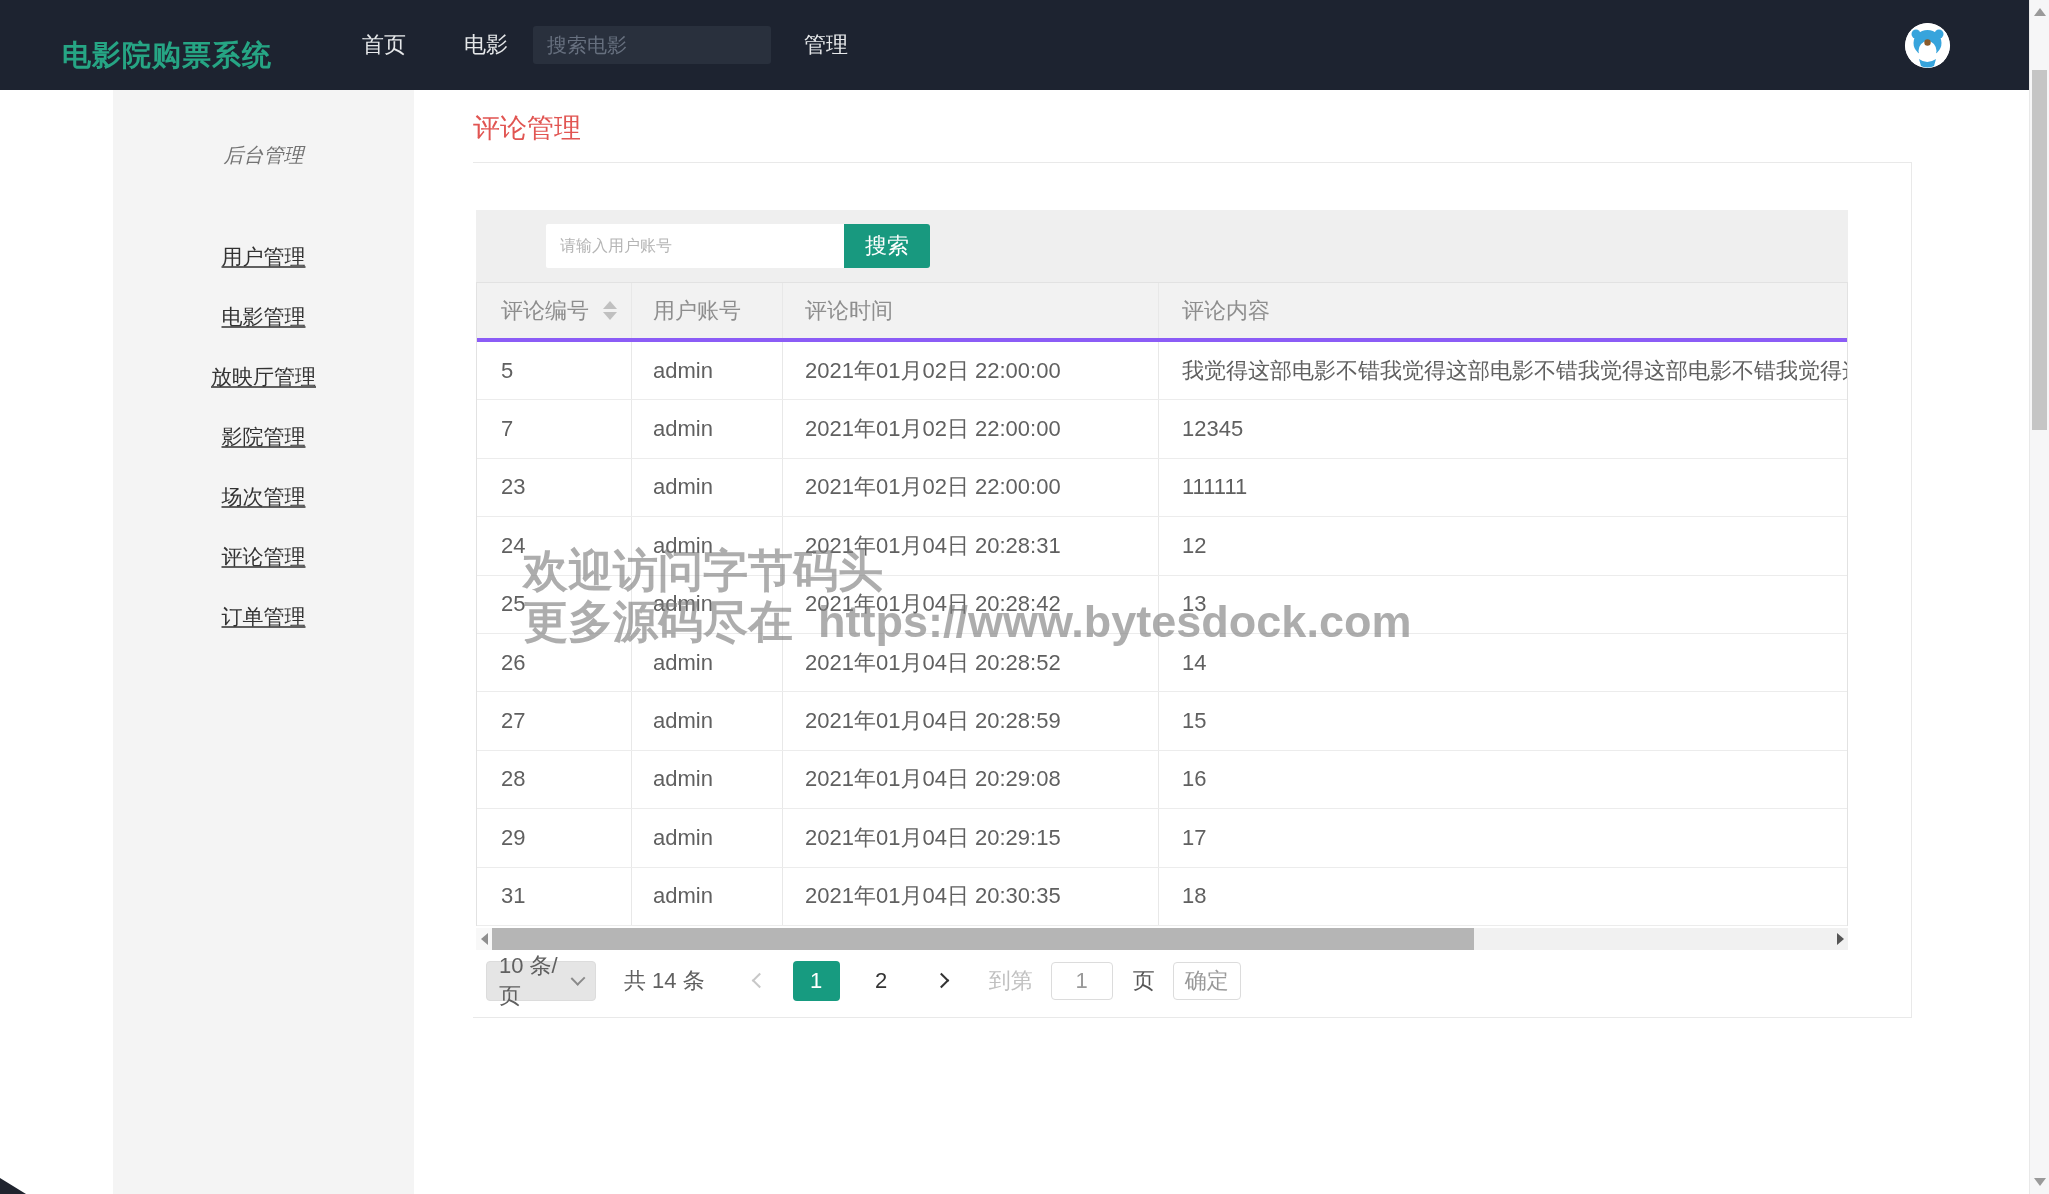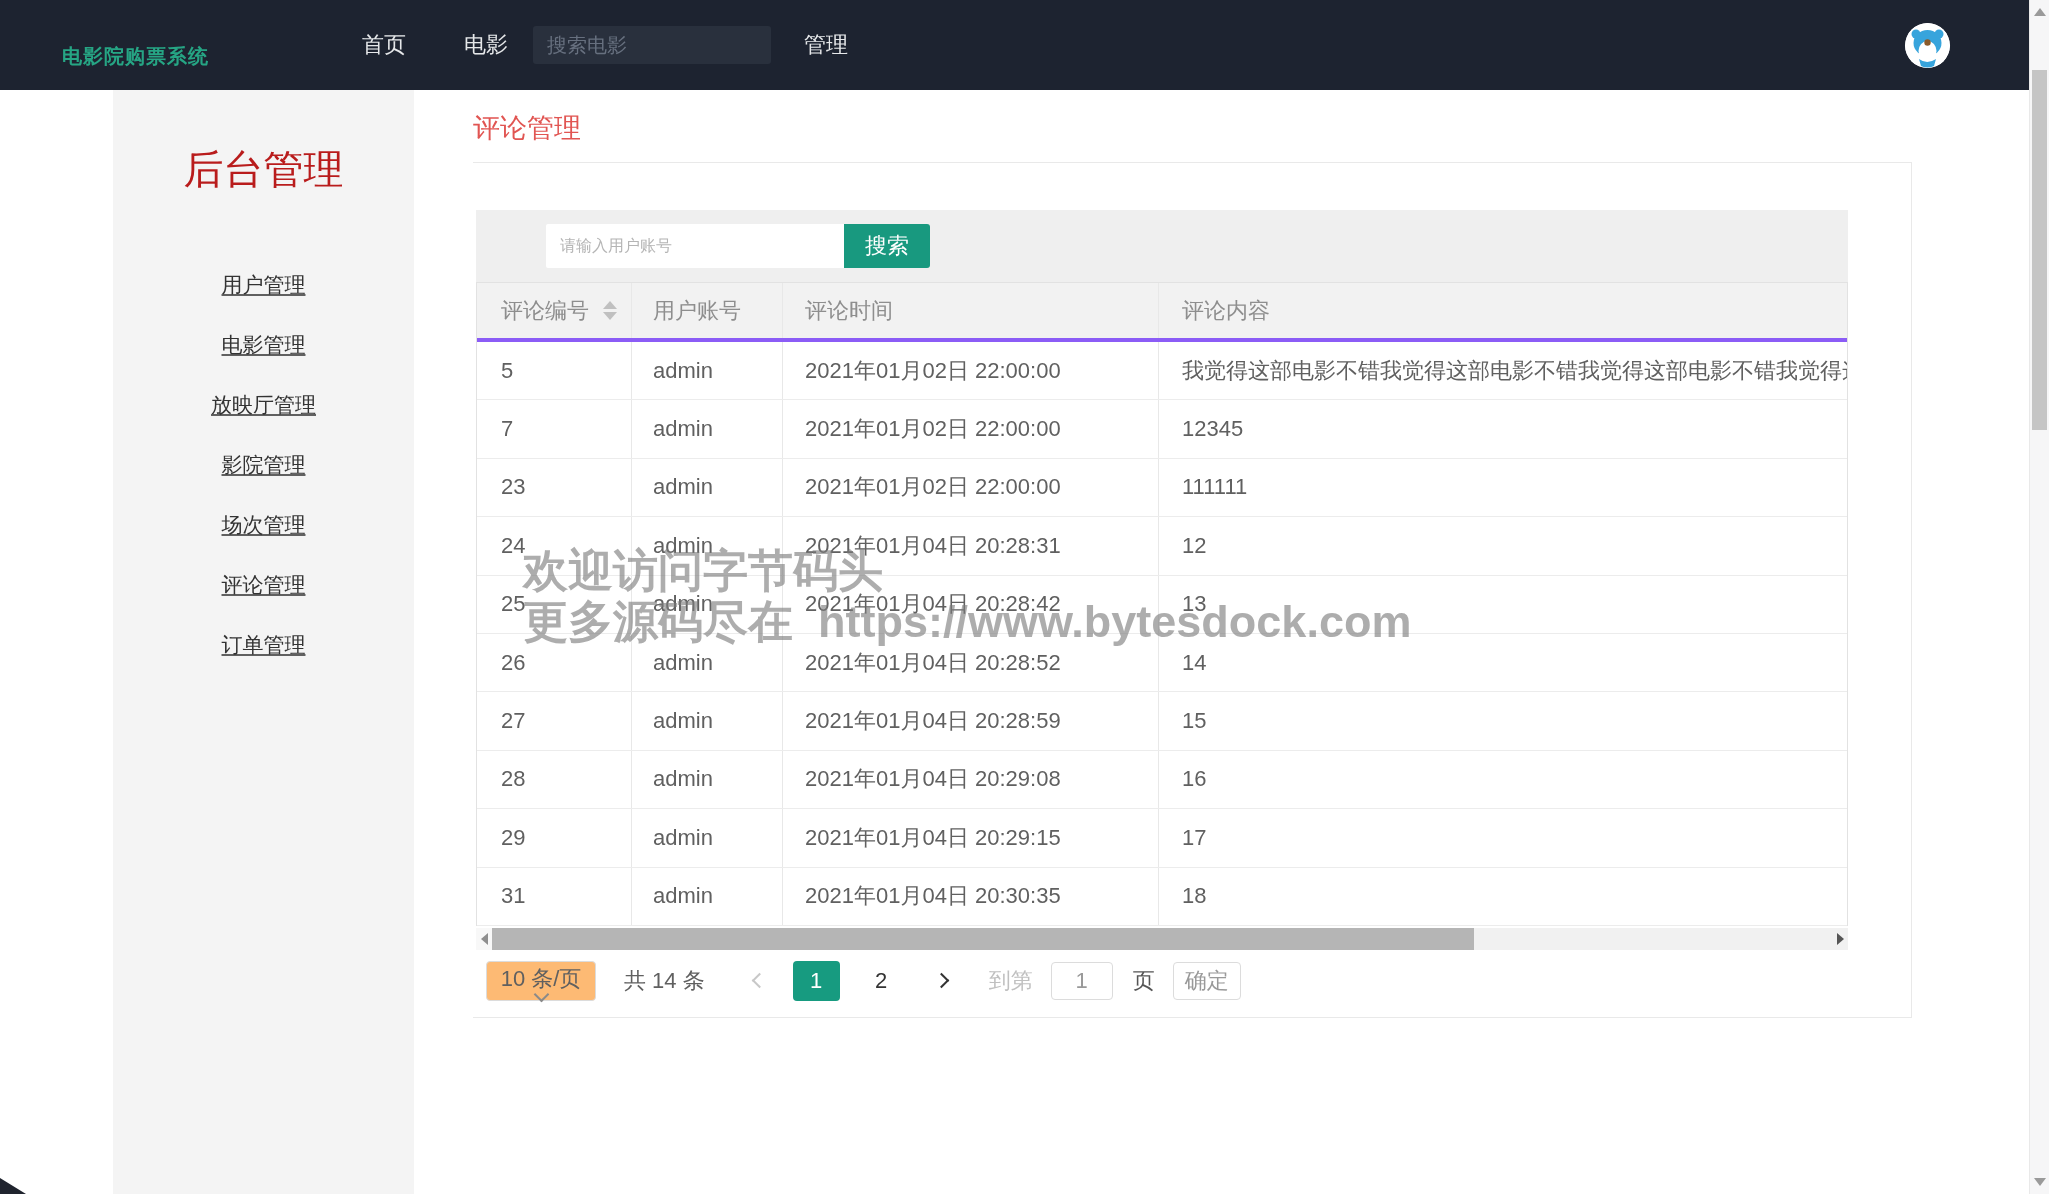--- a/index.html
+++ b/index.html
@@ -4,21 +4,21 @@
 <style>
   * { margin:0; padding:0; box-sizing:border-box; }
   html,body { width:2049px; height:1194px; }
   body { position:relative; overflow:hidden; background:#fff;
          font-family:"Liberation Sans","DejaVu Sans",sans-serif; color:#606060; }
 
   
   .navbar { position:absolute; left:0; top:0; width:2049px; height:90px; background:#1d2330;
             display:flex; align-items:center; }
   .brand { position:absolute; left:62px; top:0; height:112px; display:flex; align-items:center;
-           color:#26a584; font-size:20px; font-weight:700; letter-spacing:1px; }
+           color:#26a584; font-size:29px; font-weight:700; letter-spacing:1px; }
   .nav-link { position:absolute; top:0; height:90px; display:flex; align-items:center;
               color:#e6e8ea; font-size:22px; cursor:pointer; }
   .nav-home  { left:362px; }
   .nav-movie { left:464px; }
   .nav-admin { left:804px; }
   .nav-search { position:absolute; left:533px; top:26px; width:238px; height:38px;
                 background:#29303d; border:none; border-radius:3px; padding:0 14px;
                 font-size:20px; color:#aeb4bf; font-family:inherit; }
   .nav-search::placeholder { color:#67707f; }
   .avatar { position:absolute; left:1905px; top:23px; width:45px; height:45px; border-radius:50%;
@@ -28,21 +28,21 @@
   .v-scrollbar { position:absolute; right:0; top:0; width:20px; height:1194px;
                  background:#f6f6f7; border-left:1px solid #e9e9e9; }
   .v-arrow { position:absolute; left:4px; width:0; height:0;
              border-left:6px solid transparent; border-right:6px solid transparent; }
   .v-arrow.up   { top:8px;  border-bottom:8px solid #9a9a9a; }
   .v-arrow.down { bottom:8px; border-top:8px solid #9a9a9a; }
   .v-thumb { position:absolute; left:2px; top:70px; width:15px; height:360px; background:#c5c5c5; }
 
   
   .sidebar { position:absolute; left:113px; top:90px; width:301px; height:1104px; background:#f4f4f4; }
-  .sidebar-title { margin-top:52px; text-align:center; font-size:40px; color:#b91c1c; }
+  .sidebar-title { margin-top:52px; text-align:center; font-size:20px; color:#737373;font-style:italic; }
   .sidebar-menu { list-style:none; margin-top:58px;text-decoration:underline; }
   .sidebar-menu li { height:60px; line-height:60px; text-align:center; font-size:21px;
                      color:#333; cursor:pointer; }
 
   
   .page-title { position:absolute; left:473px; top:110px; font-size:27px; color:#e15552; }
   .content-card { position:absolute; left:473px; top:162px; width:1439px; height:856px;
                   border-top:1px solid #e9e9e9; border-right:1px solid #e9e9e9;
                   border-bottom:1px solid #e9e9e9; }
 
@@ -80,22 +80,22 @@
   .h-arrow .tri-l { width:0; height:0; border-top:6px solid transparent; border-bottom:6px solid transparent;
                     border-right:7px solid #8f8f8f; }
   .h-arrow .tri-r { width:0; height:0; border-top:6px solid transparent; border-bottom:6px solid transparent;
                     border-left:7px solid #555; }
   .h-thumb { position:absolute; left:16px; top:0; width:982px; height:22px; background:#b5b5b5; cursor:grab; }
 
   
   .pagination { position:absolute; left:476px; top:953px; width:1372px; height:55px;
                 display:flex; align-items:center; font-size:22px; color:#606060; }
   .page-size { margin-left:10px; width:110px; height:40px; border:1px solid #dcdcdc; border-radius:4px;
-               background:#fdba74; display:flex; align-items:center; justify-content:flex-end;
-               padding:0 12px; cursor:pointer;flex-direction:column; }
+               background:#e5e5e5; display:flex; align-items:center; justify-content:center;
+               padding:0 12px; cursor:pointer; }
   .chev { width:11px; height:11px; border-right:2px solid #8a8a8a; border-bottom:2px solid #8a8a8a; }
   .chev.down { transform:rotate(45deg); margin-top:-5px; }
   .total { margin-left:28px; }
   .pg-prev,.pg-next { width:30px; height:40px; display:flex; align-items:center; justify-content:center; cursor:pointer; }
   .pg-prev { margin-left:40px; }
   .pg-prev .chev { transform:rotate(135deg); border-color:#c8c8c8; }
   .pg-next .chev { transform:rotate(-45deg); border-color:#333; }
   .pg-num { min-width:47px; height:40px; margin-left:18px; display:flex; align-items:center;
             justify-content:center; border-radius:4px; cursor:pointer; color:#333; }
   .pg-num.active { background:#179b80; color:#fff; }

